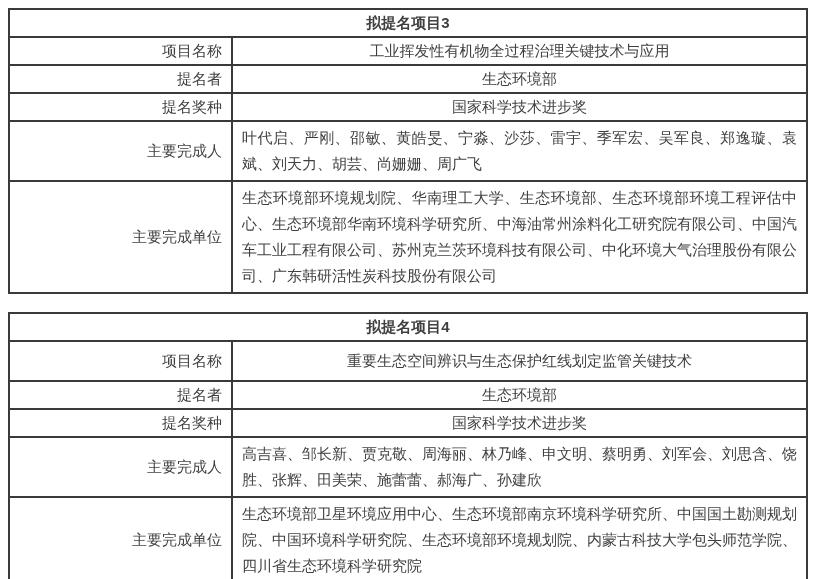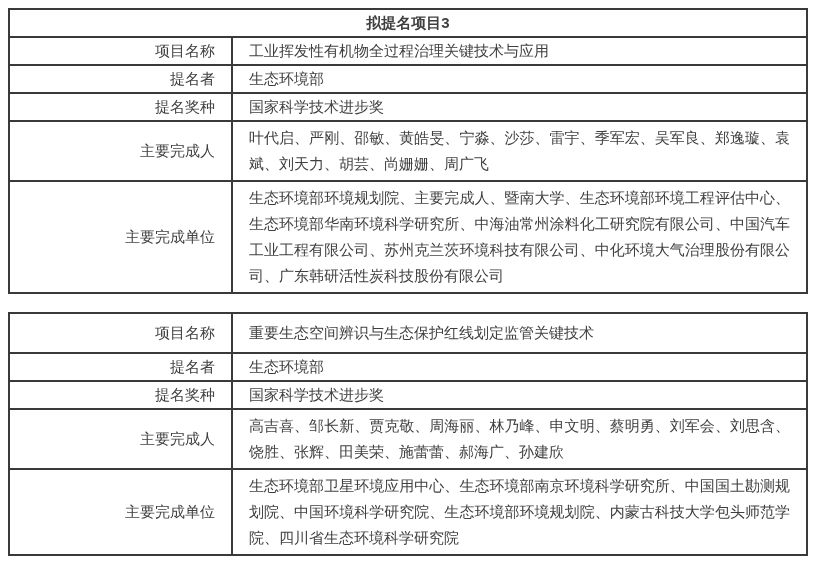--- a/index.html
+++ b/index.html
@@ -21,40 +21,41 @@
     table-layout: fixed;
     width: 798px;
     font-size: 15px;
     color: #3f3f3f;
   }
   table.nom-table + table.nom-table {
     margin-top: 18px;
   }
   table.nom-table td {
     border: 2px solid #3a3a3a;
-    padding: 0 16px;
+    padding: 0 9px;
     line-height: 26px;
     vertical-align: middle;
     overflow: hidden;
   }
   td.title {
     text-align: center;
     font-weight: bold;
     height: 24px;
   }
   td.label {
     text-align: right;
   }
   tr.single td {
     height: 24px;
   }
   tr.tall-name td {
     height: 38px;
   }
   td.value.center {
+    text-align: center;
   }
   td.value.left {
     text-align: justify;
     text-align-last: left;
     padding-top: 3px;
     padding-bottom: 3px;
   }
 </style>
 </head>
 <body>
@@ -81,31 +82,34 @@
     <tr class="single">
       <td class="label">提名奖种</td>
       <td class="value center">国家科学技术进步奖</td>
     </tr>
     <tr>
       <td class="label">主要完成人</td>
       <td class="value left">叶代启、严刚、邵敏、黄皓旻、宁淼、沙莎、雷宇、季军宏、吴军良、郑逸璇、袁斌、刘天力、胡芸、尚姗姗、周广飞</td>
     </tr>
     <tr>
       <td class="label">主要完成单位</td>
-      <td class="value left">生态环境部环境规划院、主要完成人、暨南大学、生态环境部环境工程评估中心、生态环境部华南环境科学研究所、中海油常州涂料化工研究院有限公司、中国汽车工业工程有限公司、苏州克兰茨环境科技有限公司、中化环境大气治理股份有限公司、广东韩研活性炭科技股份有限公司</td>
+      <td class="value left">生态环境部环境规划院、华南理工大学、生态环境部、生态环境部环境工程评估中心、生态环境部华南环境科学研究所、中海油常州涂料化工研究院有限公司、中国汽车工业工程有限公司、苏州克兰茨环境科技有限公司、中化环境大气治理股份有限公司、广东韩研活性炭科技股份有限公司</td>
     </tr>
   </tbody>
     </table>
 
   <table class="nom-table">
     <colgroup>
       <col style="width:223px">
       <col style="width:575px">
     </colgroup>
     <tbody>
+        <tr class="single">
+      <td colspan="2" class="title">拟提名项目4</td>
+    </tr>
     <tr class="tall-name">
       <td class="label">项目名称</td>
       <td class="value center">重要生态空间辨识与生态保护红线划定监管关键技术</td>
     </tr>
     <tr class="single">
       <td class="label">提名者</td>
       <td class="value center">生态环境部</td>
     </tr>
     <tr class="single">
       <td class="label">提名奖种</td>

